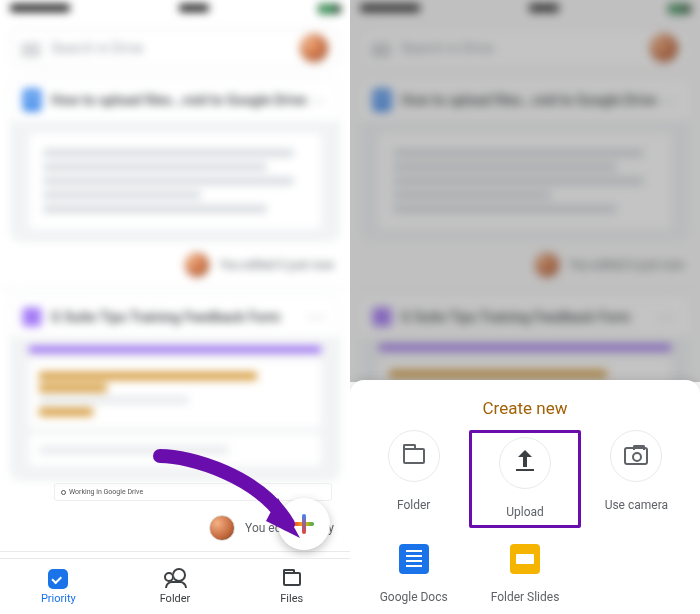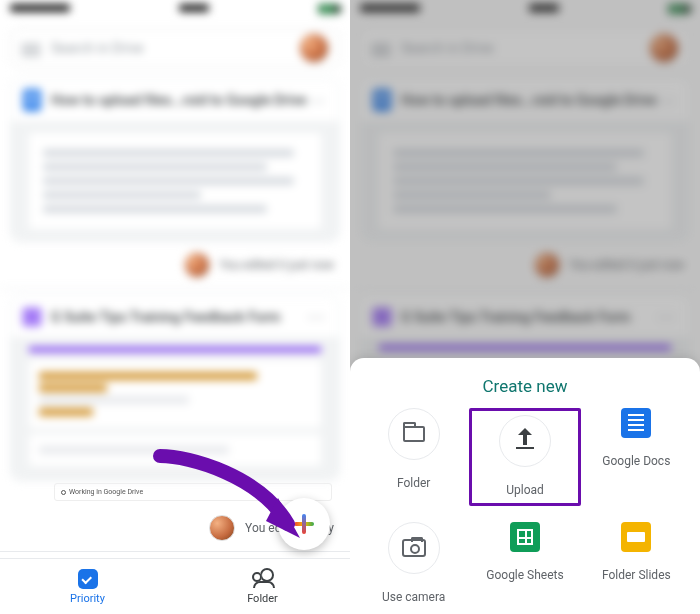--- a/index.html
+++ b/index.html
@@ -76,21 +76,21 @@
   .row-file .t{ font-size:15px; color:#3c4043;}
   .row-file .d{ margin-left:auto; color:#5f6368; letter-spacing:2px;}
   .ic-doc-s { width:18px; height:22px; background:#1a73e8; border-radius:3px; position:relative;}
   .ic-doc-s::after{content:"";position:absolute;inset:4px 3px; background:repeating-linear-gradient(#fff,#fff 2px,transparent 2px,transparent 5px);}
 
   
   .arrow { position:absolute; left:150px; bottom:58px; width:160px; height:110px; pointer-events:none;}
 
   
   .sheet { position:absolute; left:0; right:0; bottom:0; background:#fff; border-radius:14px 14px 0 0; padding:18px 8px 10px; box-shadow:0 -2px 10px rgba(0,0,0,0.1);}
-  .sheet h2 { text-align:center; font-weight:400; font-size:17px; color:#0f766e; margin-bottom:12px;}
+  .sheet h2 { text-align:center; font-weight:400; font-size:17px; color:#a16207; margin-bottom:12px;}
   .grid { display:grid; grid-template-columns: repeat(3,1fr); row-gap:16px; }
   .cell { display:flex; flex-direction:column; align-items:center; gap:16px; }
   .circle { width:52px; height:52px; border-radius:50%; border:1px solid #e8eaed; display:flex; align-items:center; justify-content:center; background:#fff;}
   .lbl { font-size:12px; color:#5f6368; }
   .hl { border:3px solid #6a0dad; padding:4px 12px 6px; border-radius:2px;}
 
   .ic-folder{width:22px;height:16px;border:2px solid #5f6368;border-radius:2px;position:relative;}
   .ic-folder::before{content:"";position:absolute;top:-6px;left:-2px;width:9px;height:4px;border:2px solid #5f6368;border-bottom:none;border-radius:2px 2px 0 0;}
   .ic-upload{width:18px;height:2px;background:#3c4043;position:relative;margin-top:14px;}
   .ic-upload::before{content:"";position:absolute;left:7px;bottom:4px;width:4px;height:12px;background:#3c4043;}
@@ -205,20 +205,26 @@
             <div class="ic-priority"></div>
           </div>
           <span>Priority</span>
         </div>
       <div class="tab">
           <div class="ic">
             <div class="ic-shared"></div>
           </div>
           <span>Folder</span>
         </div>
+      <div class="tab">
+          <div class="ic">
+            <div class="ic-files"></div>
+          </div>
+          <span>Files</span>
+        </div>
     </div>
   </div>
 
   <div class="phone right">
     <div class="blur-strong">
       <div class="status">
           <span></span>
           <span style="width:30px"></span>
           <span class="bat green"></span>
         </div>
@@ -277,34 +283,28 @@
             </div>
           <span class="lbl">Folder</span>
         </div>
         <div class="cell hl">
           <div class="circle">
               <div class="ic-upload"></div>
             </div>
           <span class="lbl">Upload</span>
         </div>
         <div class="cell">
+          <div class="circle">
+              <div class="ic-camera"></div>
+            </div>
+          <span class="lbl">Use camera</span>
+        </div>
+        <div class="cell">
           <div class="sq docs"></div>
           <span class="lbl">Google Docs</span>
-        </div>
-        <div class="cell">
-          <div class="circle">
-              <div class="ic-camera"></div>
-            </div>
-          <span class="lbl">Use camera</span>
-        </div>
-        <div class="cell">
-          <div class="sq sheets">
-              <div class="v"></div>
-            </div>
-          <span class="lbl">Google Sheets</span>
         </div>
         <div class="cell">
           <div class="sq slides"></div>
           <span class="lbl">Folder Slides</span>
         </div>
       </div>
     </div>
   </div>
 
 </div>

